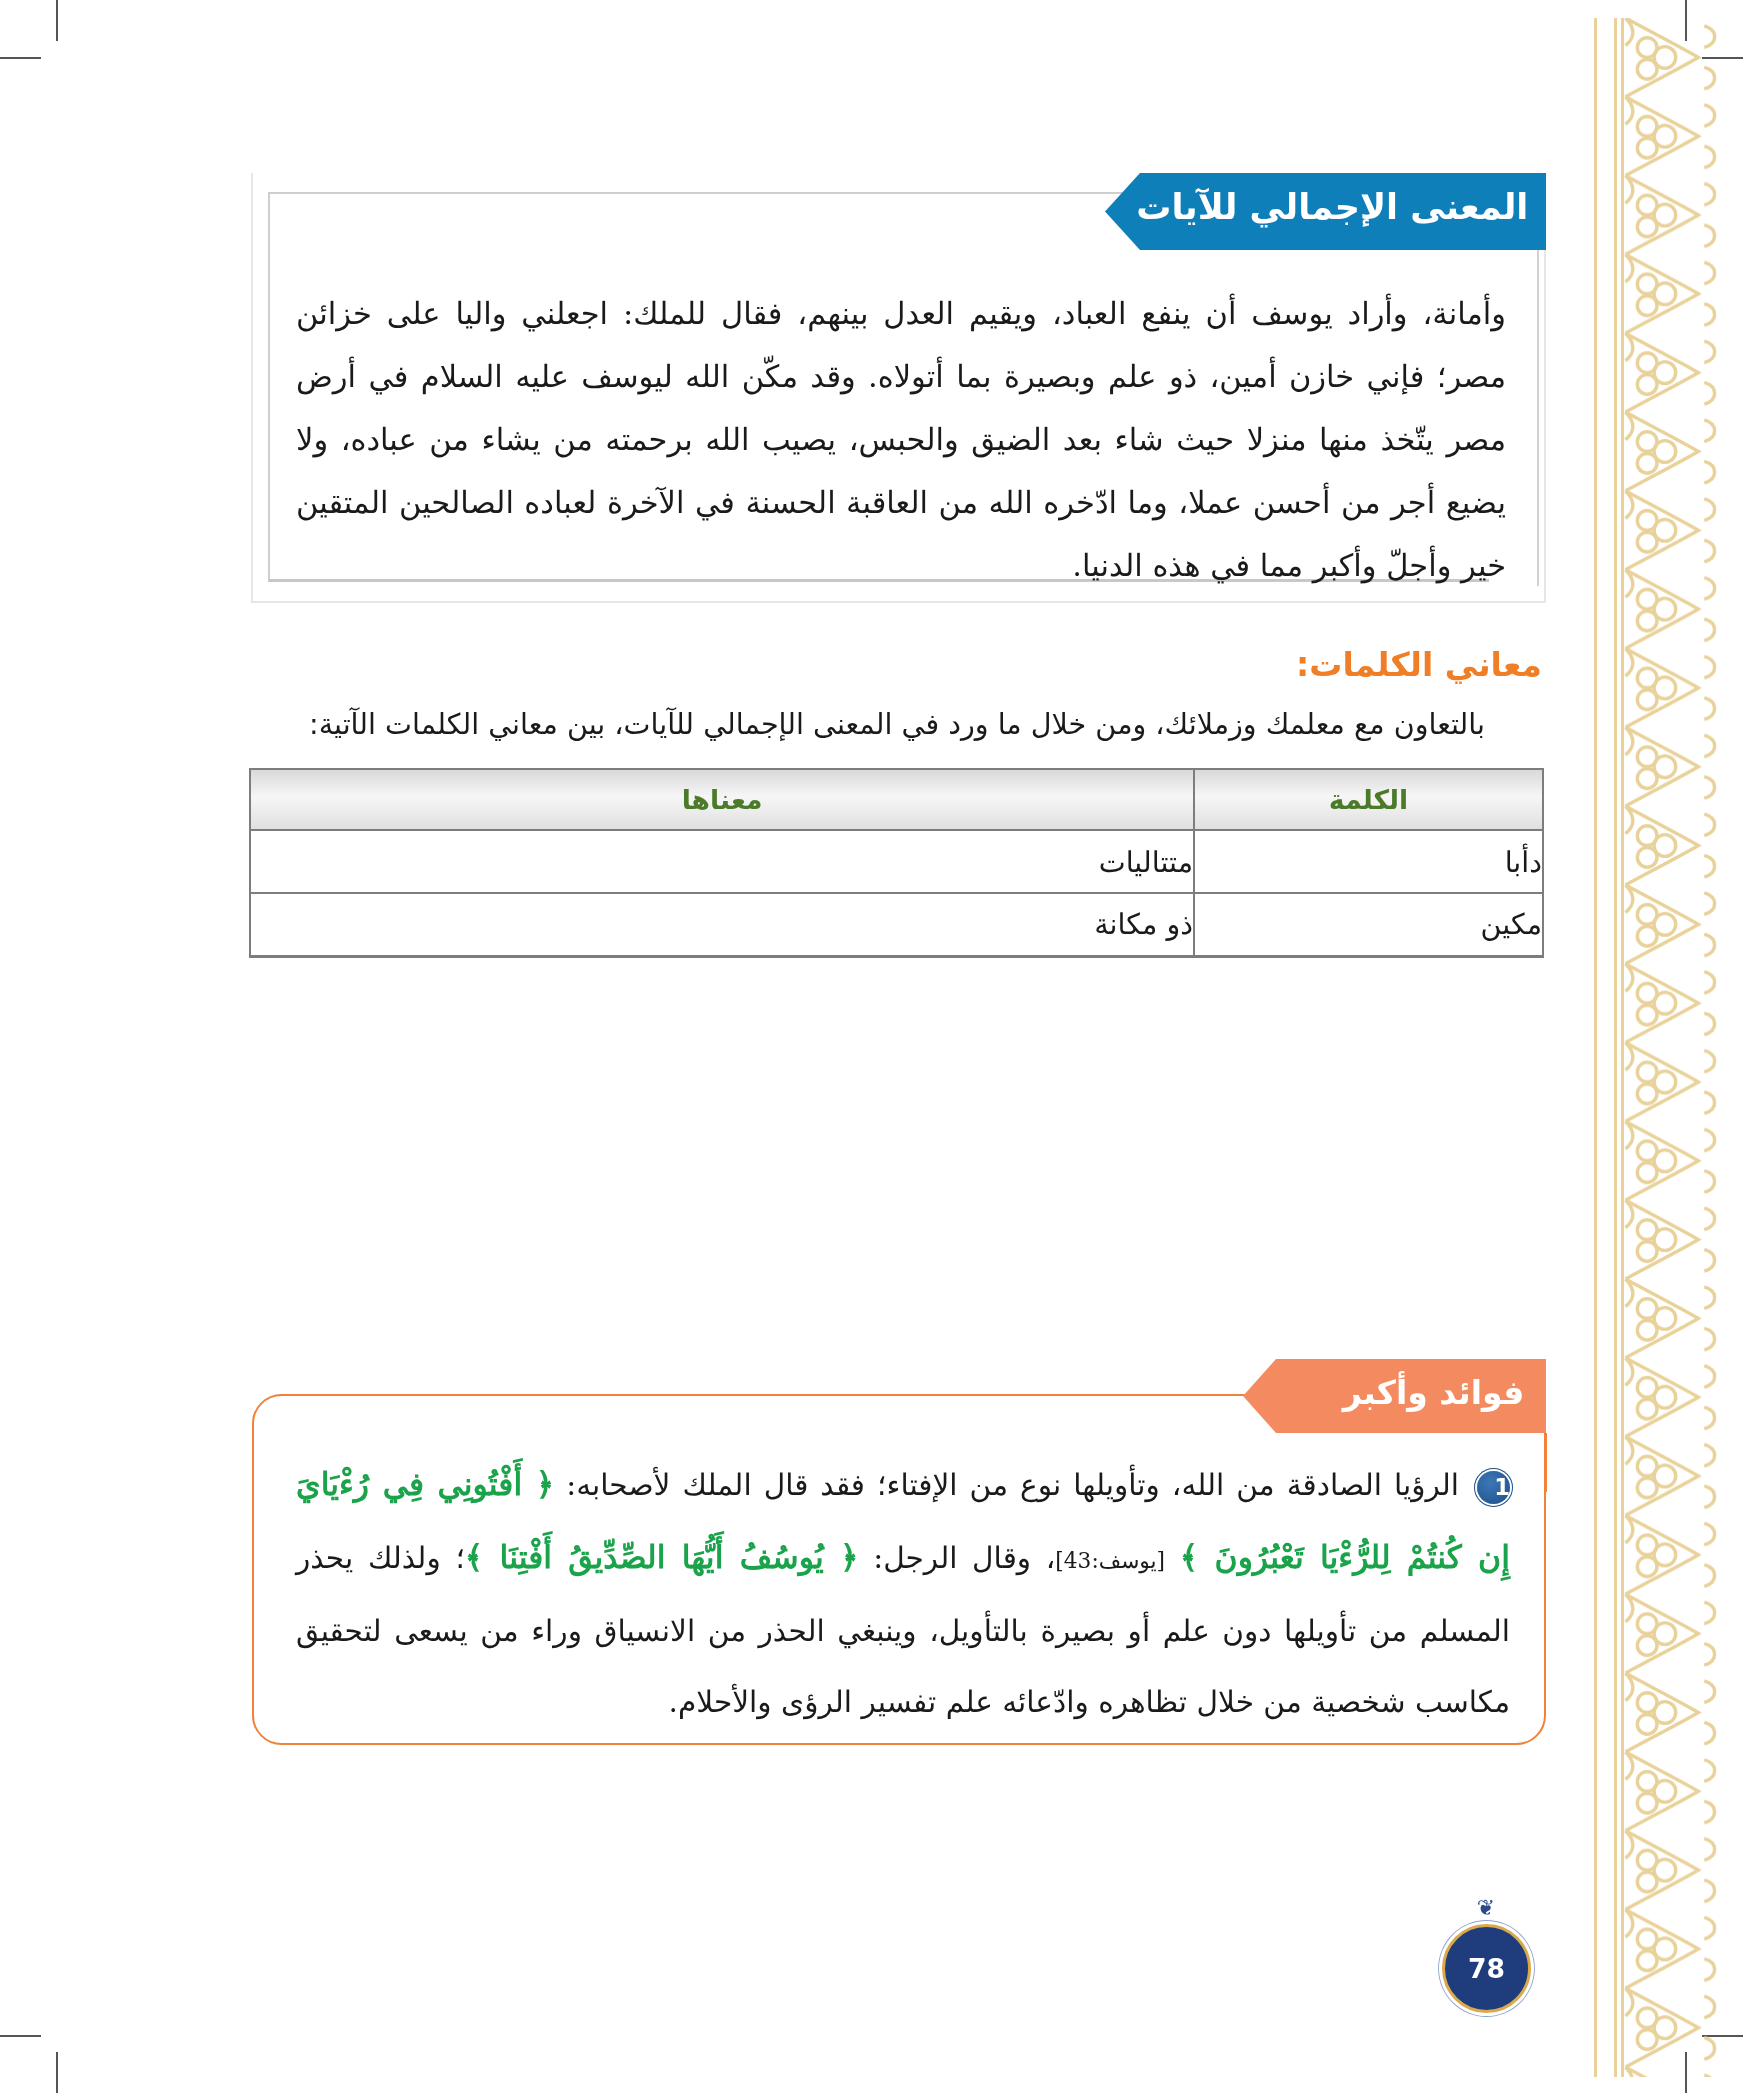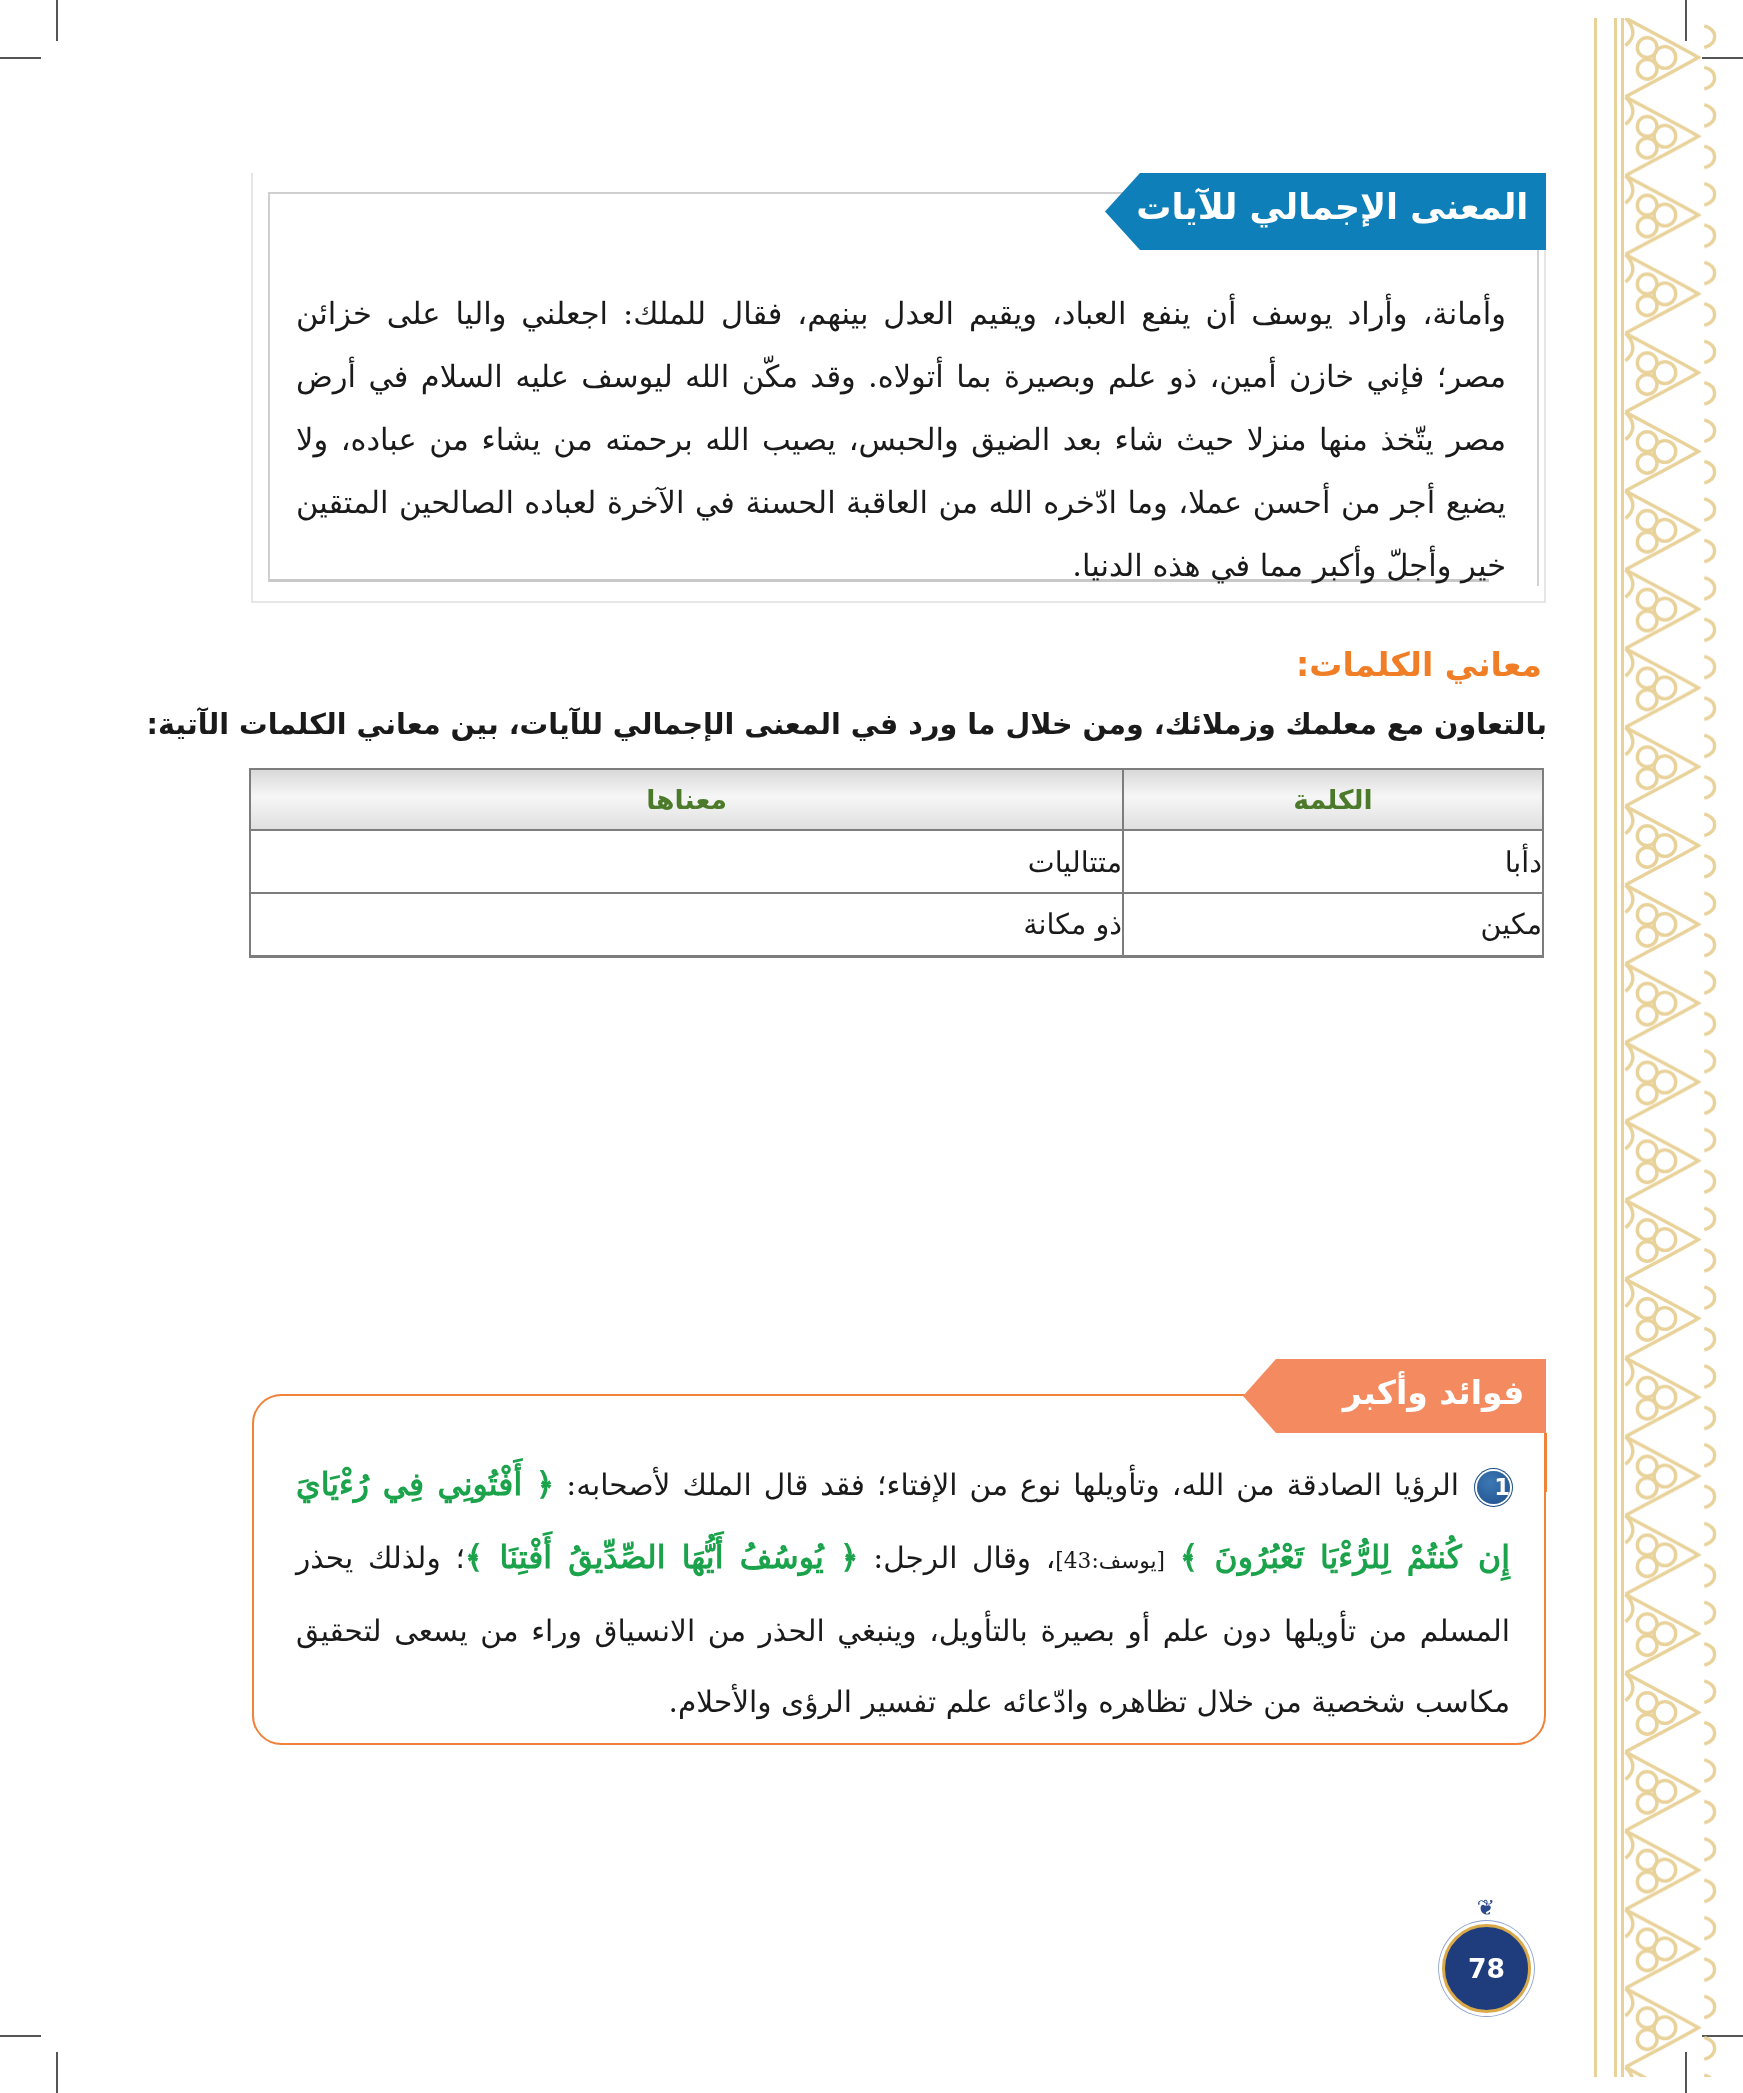--- a/index.html
+++ b/index.html
@@ -16,27 +16,27 @@
   
   .meaning-outer { position: absolute; left: 251px; top: 173px; width: 1295px; height: 430px; border: 2px solid #e6e6e6; border-top: none; }
   .meaning-inner { position: absolute; left: 268px; top: 192px; width: 1221px; height: 390px; border: 2px solid #cfcfcf; border-right: none; border-bottom: 3px solid #c8c8c8; }
   .meaning-right-rule { position: absolute; left: 1537px; top: 241px; width: 2px; height: 345px; background: #d2d2d2; }
   .tab-blue { position: absolute; left: 1105px; top: 173px; width: 441px; height: 77px; background: #0f7fba; clip-path: polygon(35px 0, 100% 0, 100% 100%, 35px 100%, 0 50%); border-top-left-radius: 5.9px; }
   .tab-blue .tab-label { position: absolute; right: 17.7px; top: 13.8px; color: #fff; font-family: "DejaVu Sans", sans-serif; font-weight: bold; font-size: 35px; direction: rtl; }
   .meaning-text { position: absolute; left: 296px; top: 282px; width: 1210px; direction: rtl; text-align: justify; text-align-last: right; font-size: 30.5px; line-height: 63px; }
 
   
   .words-heading { position: absolute; right: 202px; top: 645px; direction: rtl; color: #f07e26; font-family: "DejaVu Sans", sans-serif; font-weight: bold; font-size: 33px; }
-  .words-instruction { position: absolute; right: 197px; top: 707px; width: 1300px; direction: rtl; text-align: center; font-family: "DejaVu Sans", sans-serif; font-weight: bold; font-size: 28.6px; white-space: nowrap; letter-spacing: -0.5px; }
+  .words-instruction { position: absolute; right: 197px; top: 707px; width: 1300px; direction: rtl; text-align: center; font-family: "DejaVu Sans", sans-serif; font-weight: normal; font-size: 28.6px; white-space: nowrap; letter-spacing: -0.5px; }
 
   .words-table { position: absolute; left: 249px; top: 768px; width: 1295px; border-collapse: collapse; direction: rtl; font-size: 28.6px; }
   .words-table th, .words-table td { border: 2px solid #7d7d7d; }
   .words-table th { height: 61px; background: linear-gradient(to bottom, #d9d9d9, #f6f6f6 45%, #e0e0e0); color: #4a7a2a; font-family: "DejaVu Sans", sans-serif; font-weight: bold; font-size: 26.6px; }
   .words-table td { height: 63px; font-weight: normal; }
-  .words-table th.col-word, .words-table td.col-word { width: 420px; border-left-width: 1px; }
+  .words-table th.col-word, .words-table td.col-word { width: 349px; border-left-width: 1px; }
   .words-table tr.row-last td { border-bottom-width: 3.9px; padding-left: 20px; }
 
   
   .benefits-box { position: absolute; left: 252px; top: 1394px; width: 1294px; height: 351px; border: 2px solid #f0823a; border-radius: 29.6px; border-top-right-radius: 0; }
   .tab-orange { position: absolute; left: 1243px; top: 1359px; width: 303px; height: 74px; background: #f48b60; clip-path: polygon(33px 0, 100% 0, 100% 100%, 33px 100%, 0 50%); border-top-left-radius: 5.9px; }
   .tab-orange .tab-label { position: absolute; right: 21.7px; top: 13.8px; color: #fff; font-family: "DejaVu Sans", sans-serif; font-weight: bold; font-size: 33px; direction: rtl; }
   .benefits-right-rule { position: absolute; left: 1545px; top: 1433px; width: 2px; height: 59px; background: #f0823a; }
 
   .benefit-text { position: absolute; left: 296px; top: 1448px; width: 1214px; direction: rtl; text-align: justify; text-align-last: right; font-size: 29.6px; line-height: 71px; }
   .num-badge { display: inline-block; width: 33px; height: 33px; border-radius: 50%; background: radial-gradient(circle at 40% 35%, #3d78b4, #1c4f8a); color: #fff; font-family: "DejaVu Sans", sans-serif; font-weight: bold; font-size: 22.7px; line-height: 33px; text-align: center; vertical-align: middle; margin-left: 5.9px; box-shadow: 0 0 0 2px #ffffff, 0 0 0 3px #1c4f8a; }

